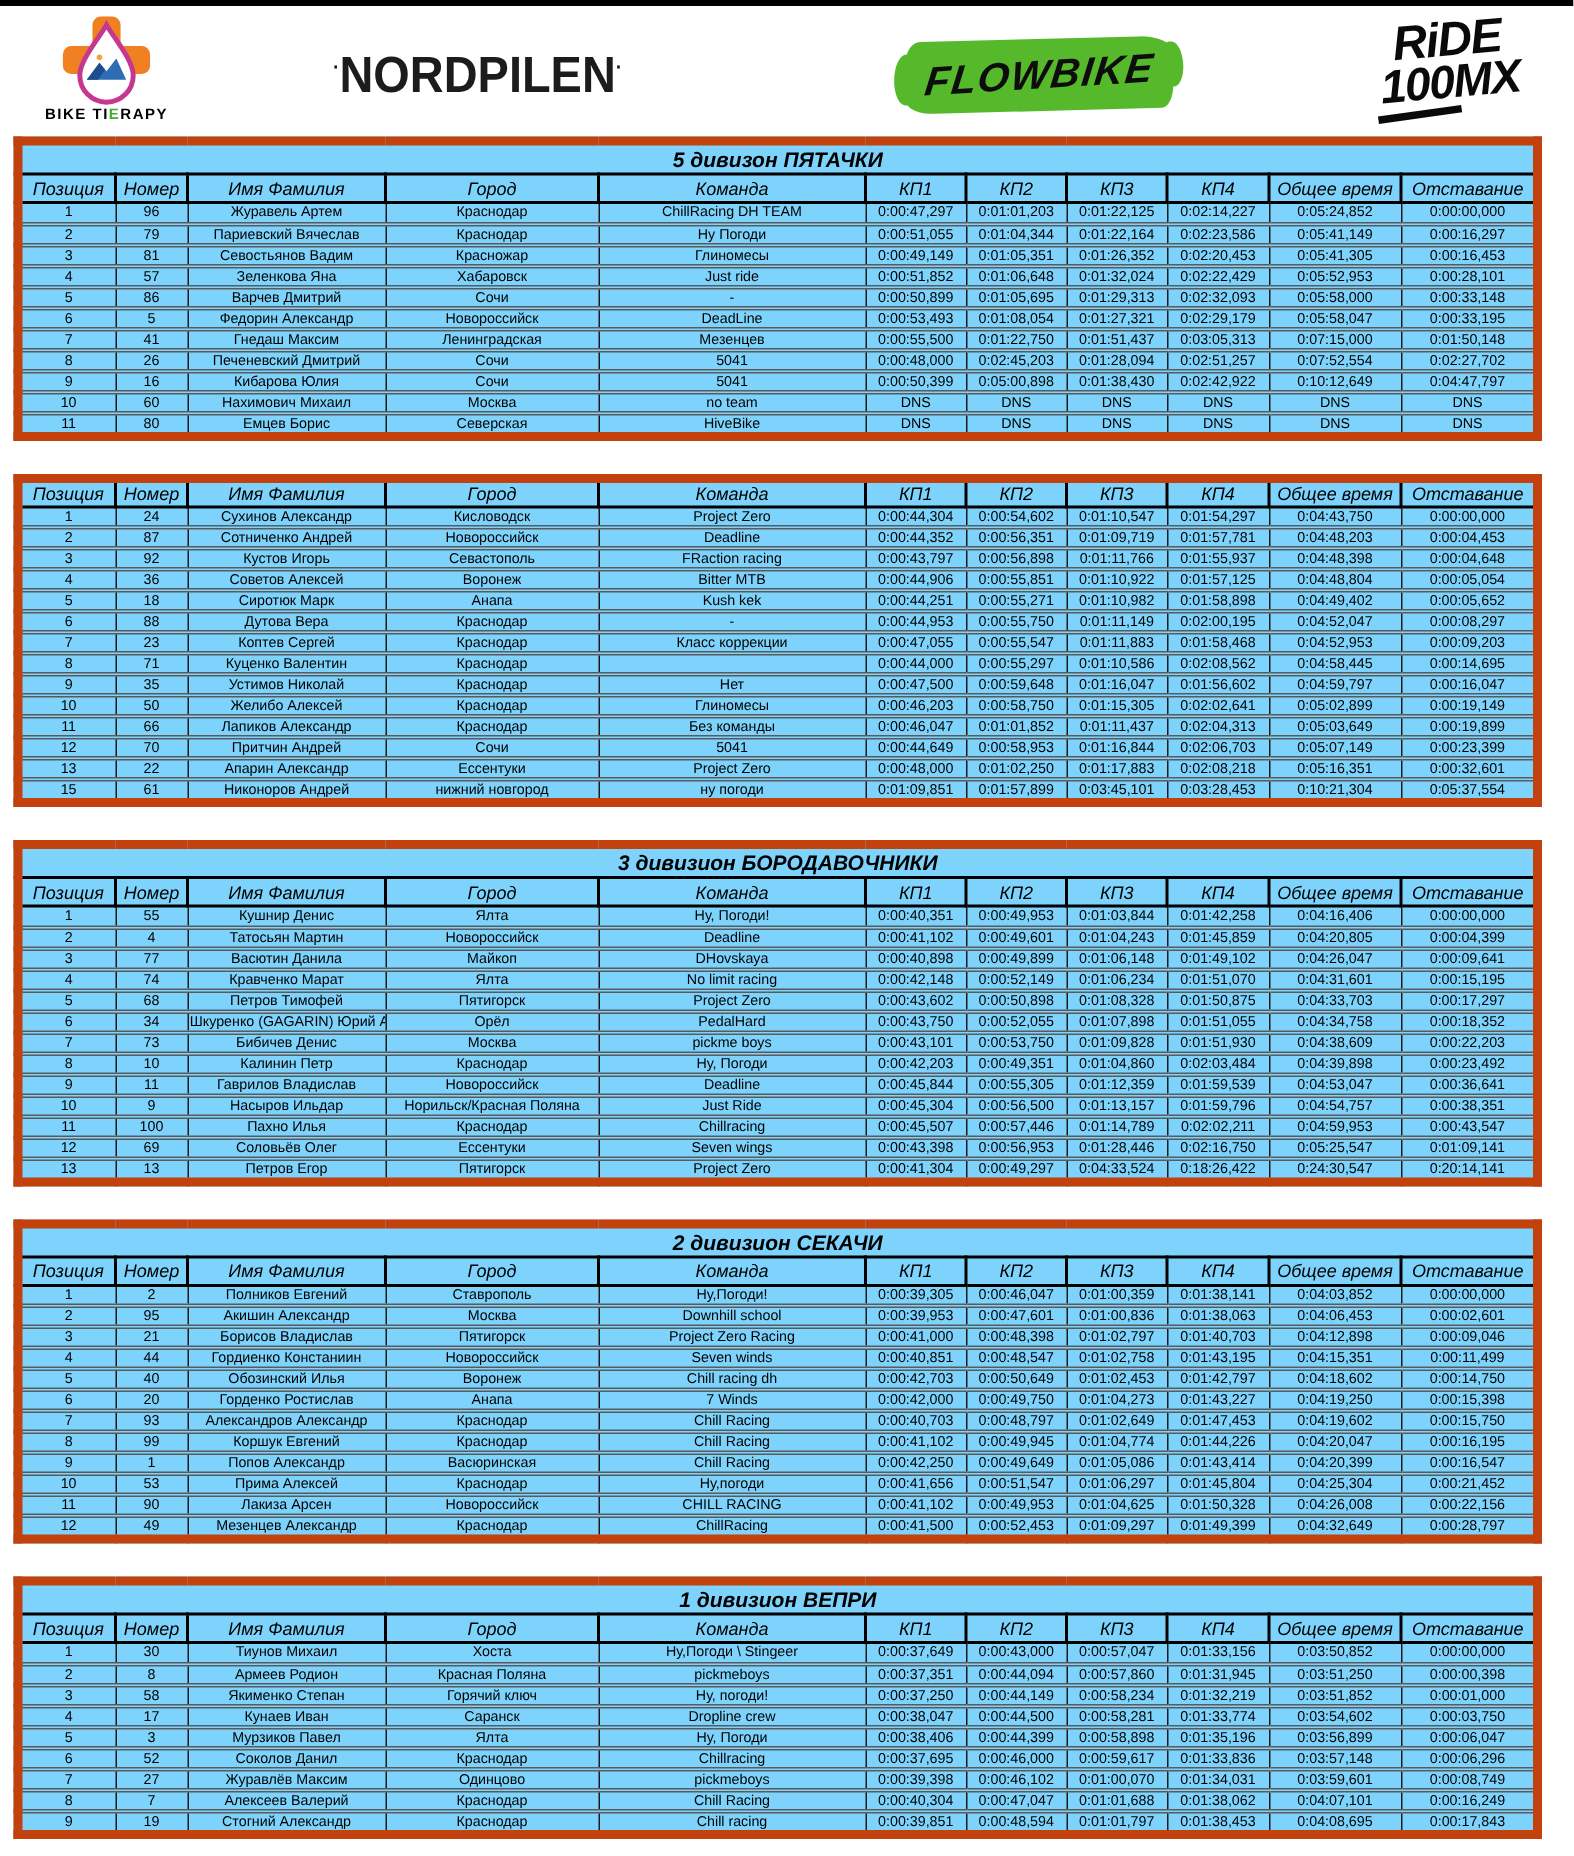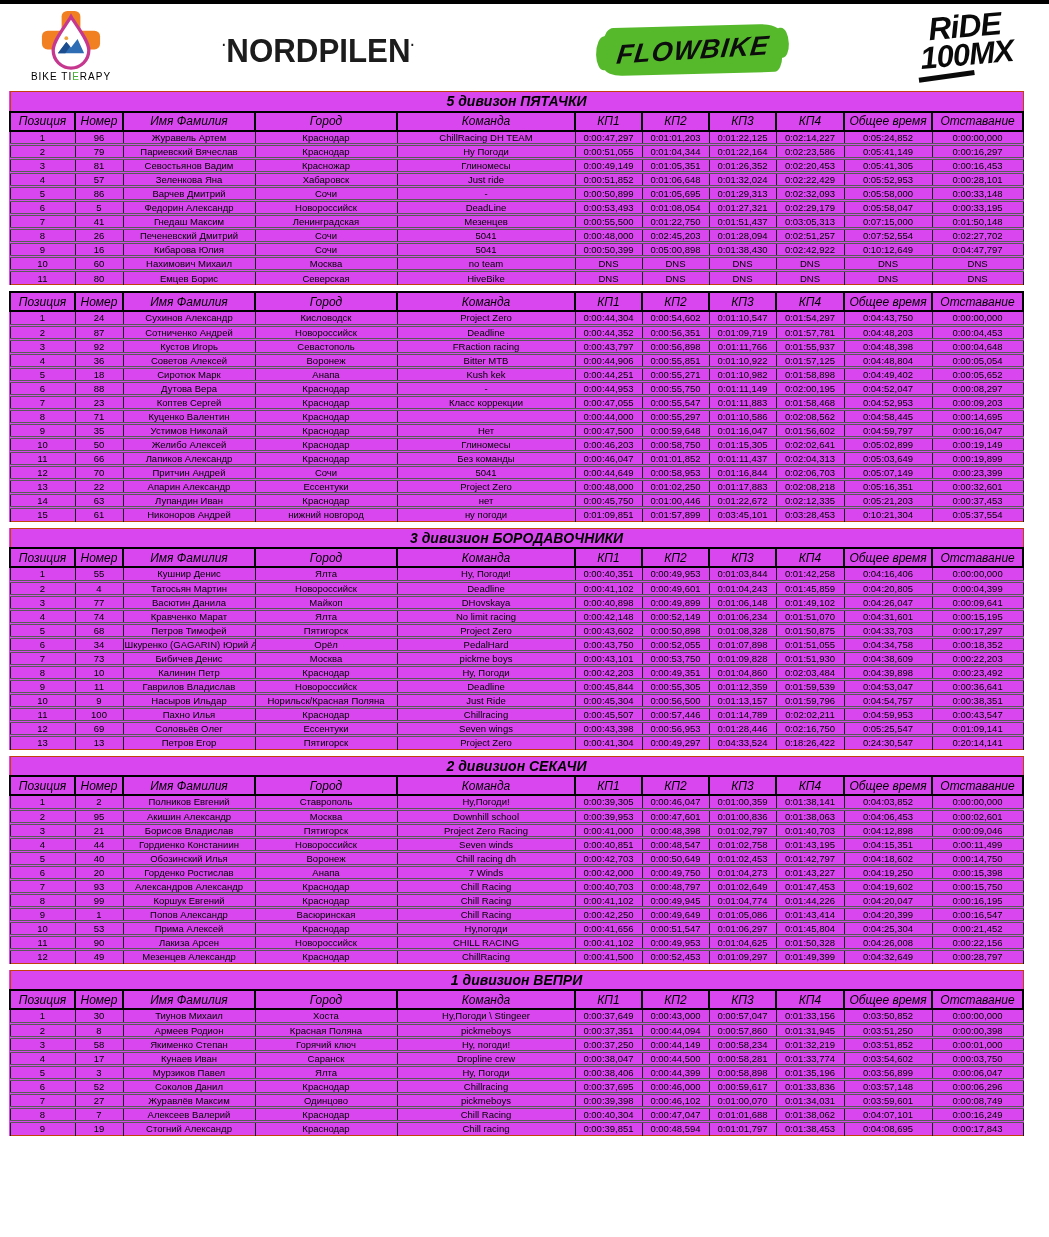--- a/index.html
+++ b/index.html
@@ -11,21 +11,21 @@
     color: #000;
   }
   .page { width: 1049px; height: 1237px; position: relative; overflow: hidden; }
   .top-rule { height: 4px; background: #000; width: 100%; }
 
   
   .logo-band { position: relative; height: 87px; }
 
   .bike-therapy { position: absolute; left: 16px; top: 6px; width: 110px; text-align: center; }
   .bike-therapy svg { display: block; margin: 0 auto; }
-  .bt-text { font-size: 10px; font-weight: normal; letter-spacing: 1px; margin-top: 1px; white-space: nowrap; }
+  .bt-text { font-size: 10px; font-weight: bold; letter-spacing: 1px; margin-top: 1px; white-space: nowrap; }
   .bt-text .accent { color: var(--accent-green, #3fae2a); }
 
   .nordpilen {
     position: absolute; left: 222px; top: 27px; width: 220px;
     font-size: 34px; font-weight: bold; color: #1c1c1c;
     letter-spacing: 0px; transform: scaleX(0.92); transform-origin: left center;
     white-space: nowrap;
   }
   .nordpilen::before, .nordpilen::after { content: "·"; font-size: 14px; vertical-align: 12px; color: #1c1c1c; }
 
@@ -58,23 +58,23 @@
   .ride-line1 { font-size: 32px; }
   .ride-line2 { font-size: 31px; }
   .ride-underline { width: 56px; height: 5px; background: #0a0a0a; margin: 2px auto 0 14px; transform: rotate(-3deg); }
 
   
   .tables-wrap { padding-left: 9px; }
   table.division-table {
     border-collapse: collapse;
     table-layout: fixed;
     width: 1014px;
-    margin-bottom: 6px;
-    border: 1px solid #c2410c;
-    background: #d946ef;
+    margin-bottom: 22px;
+    border: 6px solid #c2410c;
+    background: #7dd3fc;
   }
   .title-cell {
     font-size: 14px; font-weight: bold; font-style: italic;
     text-align: center; height: 20px; padding: 1px 0;
     border-bottom: 2px solid #000;
   }
   .header-row th {
     font-size: 12px; font-weight: normal; font-style: italic;
     text-align: center; height: 19px; padding: 0 2px;
     border: 2px solid #000;
@@ -496,33 +496,20 @@
             <td>Ессентуки</td>
             <td>Project Zero</td>
             <td>0:00:48,000</td>
             <td>0:01:02,250</td>
             <td>0:01:17,883</td>
             <td>0:02:08,218</td>
             <td>0:05:16,351</td>
             <td>0:00:32,601</td>
           </tr>
           <tr>
-            <td>14</td>
-            <td>63</td>
-            <td>Лупандин Иван</td>
-            <td>Краснодар</td>
-            <td>нет</td>
-            <td>0:00:45,750</td>
-            <td>0:01:00,446</td>
-            <td>0:01:22,672</td>
-            <td>0:02:12,335</td>
-            <td>0:05:21,203</td>
-            <td>0:00:37,453</td>
-          </tr>
-          <tr>
             <td>15</td>
             <td>61</td>
             <td>Никоноров Андрей</td>
             <td>нижний новгород</td>
             <td>ну погоди</td>
             <td>0:01:09,851</td>
             <td>0:01:57,899</td>
             <td>0:03:45,101</td>
             <td>0:03:28,453</td>
             <td>0:10:21,304</td>

